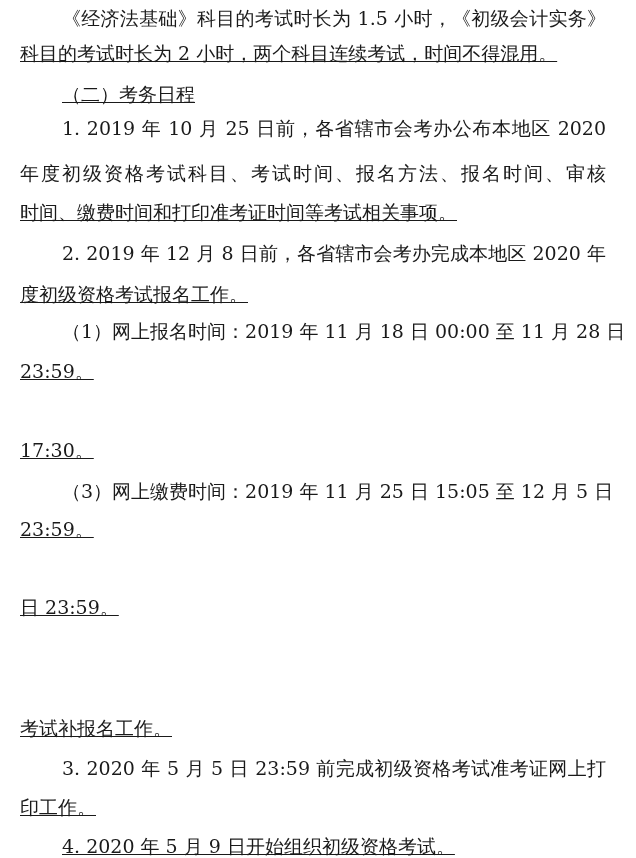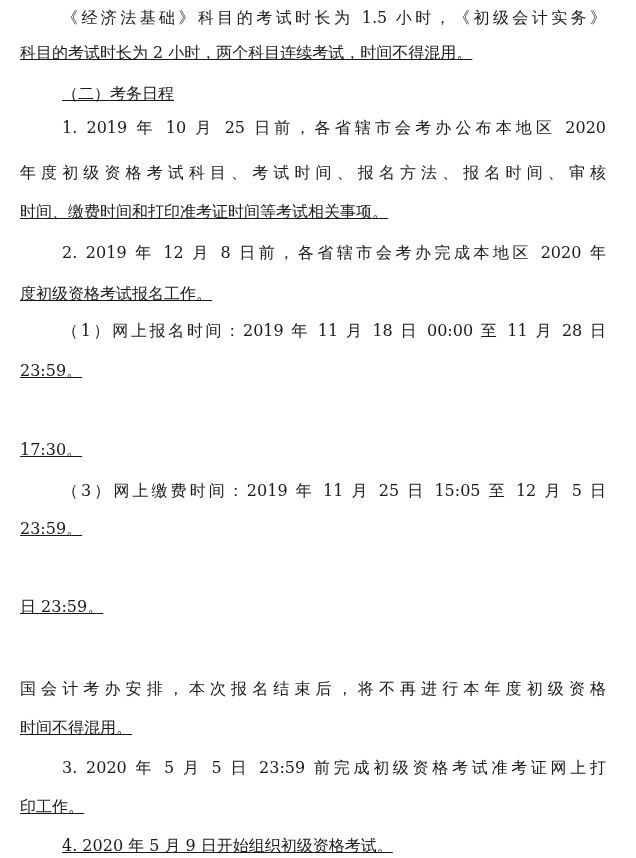--- a/index.html
+++ b/index.html
@@ -1,20 +1,20 @@
 <!DOCTYPE html>
 <html><head>
 <meta charset="utf-8">
 <style>
   html, body { margin: 0; padding: 0; background: #ffffff; }
   body { width: 636px; height: 858px; overflow: hidden; position: relative;
          font-family: "DejaVu Serif", "Liberation Serif", serif; color: #1a1a1a; }
   .page { position: absolute; left: 0; top: 0; width: 636px; height: 858px; }
   .line { position: absolute; left: 20px; width: 586px; height: 30px; line-height: 30px;
-          font-size: 16px; white-space: nowrap; text-align: justify; text-align-last: justify;
+          font-size: 19px; white-space: nowrap; text-align: justify; text-align-last: justify;
           letter-spacing: 0; }
   .line.indent { left: 62px; width: 544px; }
   .line.last { text-align-last: left; text-decoration: underline; }
 </style>
 </head>
 <body>
 
 <div class="page">
   <div class="line indent" style="top:3px">《经济法基础》科目的考试时长为 1.5 小时，《初级会计实务》</div>
   <div class="line last" style="top:38px">科目的考试时长为 2 小时，两个科目连续考试，时间不得混用。</div>
@@ -23,18 +23,17 @@
   <div class="line" style="top:158px">年度初级资格考试科目、考试时间、报名方法、报名时间、审核</div>
   <div class="line last" style="top:197px">时间、缴费时间和打印准考证时间等考试相关事项。</div>
   <div class="line indent" style="top:238px">2. 2019 年 12 月 8 日前，各省辖市会考办完成本地区 2020 年</div>
   <div class="line last" style="top:279px">度初级资格考试报名工作。</div>
   <div class="line indent" style="top:316px">（1）网上报名时间：2019 年 11 月 18 日 00:00 至 11 月 28 日</div>
   <div class="line last" style="top:356px">23:59。</div>
   <div class="line last" style="top:435px">17:30。</div>
   <div class="line indent" style="top:476px">（3）网上缴费时间：2019 年 11 月 25 日 15:05 至 12 月 5 日</div>
   <div class="line last" style="top:514px">23:59。</div>
   <div class="line last" style="top:592px">日 23:59。</div>
-  <div class="line" style="top:674px">国会计考办安排，本次报名结束后，将不再进行本年度初级资格</div>
-  <div class="line last" style="top:713px">时间不得混用。</div>
+  <div class="line last" style="top:713px">考试补报名工作。</div>
   <div class="line indent" style="top:753px">3. 2020 年 5 月 5 日 23:59 前完成初级资格考试准考证网上打</div>
   <div class="line last" style="top:792px">印工作。</div>
   <div class="line indent last" style="top:831px">4. 2020 年 5 月 9 日开始组织初级资格考试。</div>
 </div>
 
 </body></html>

